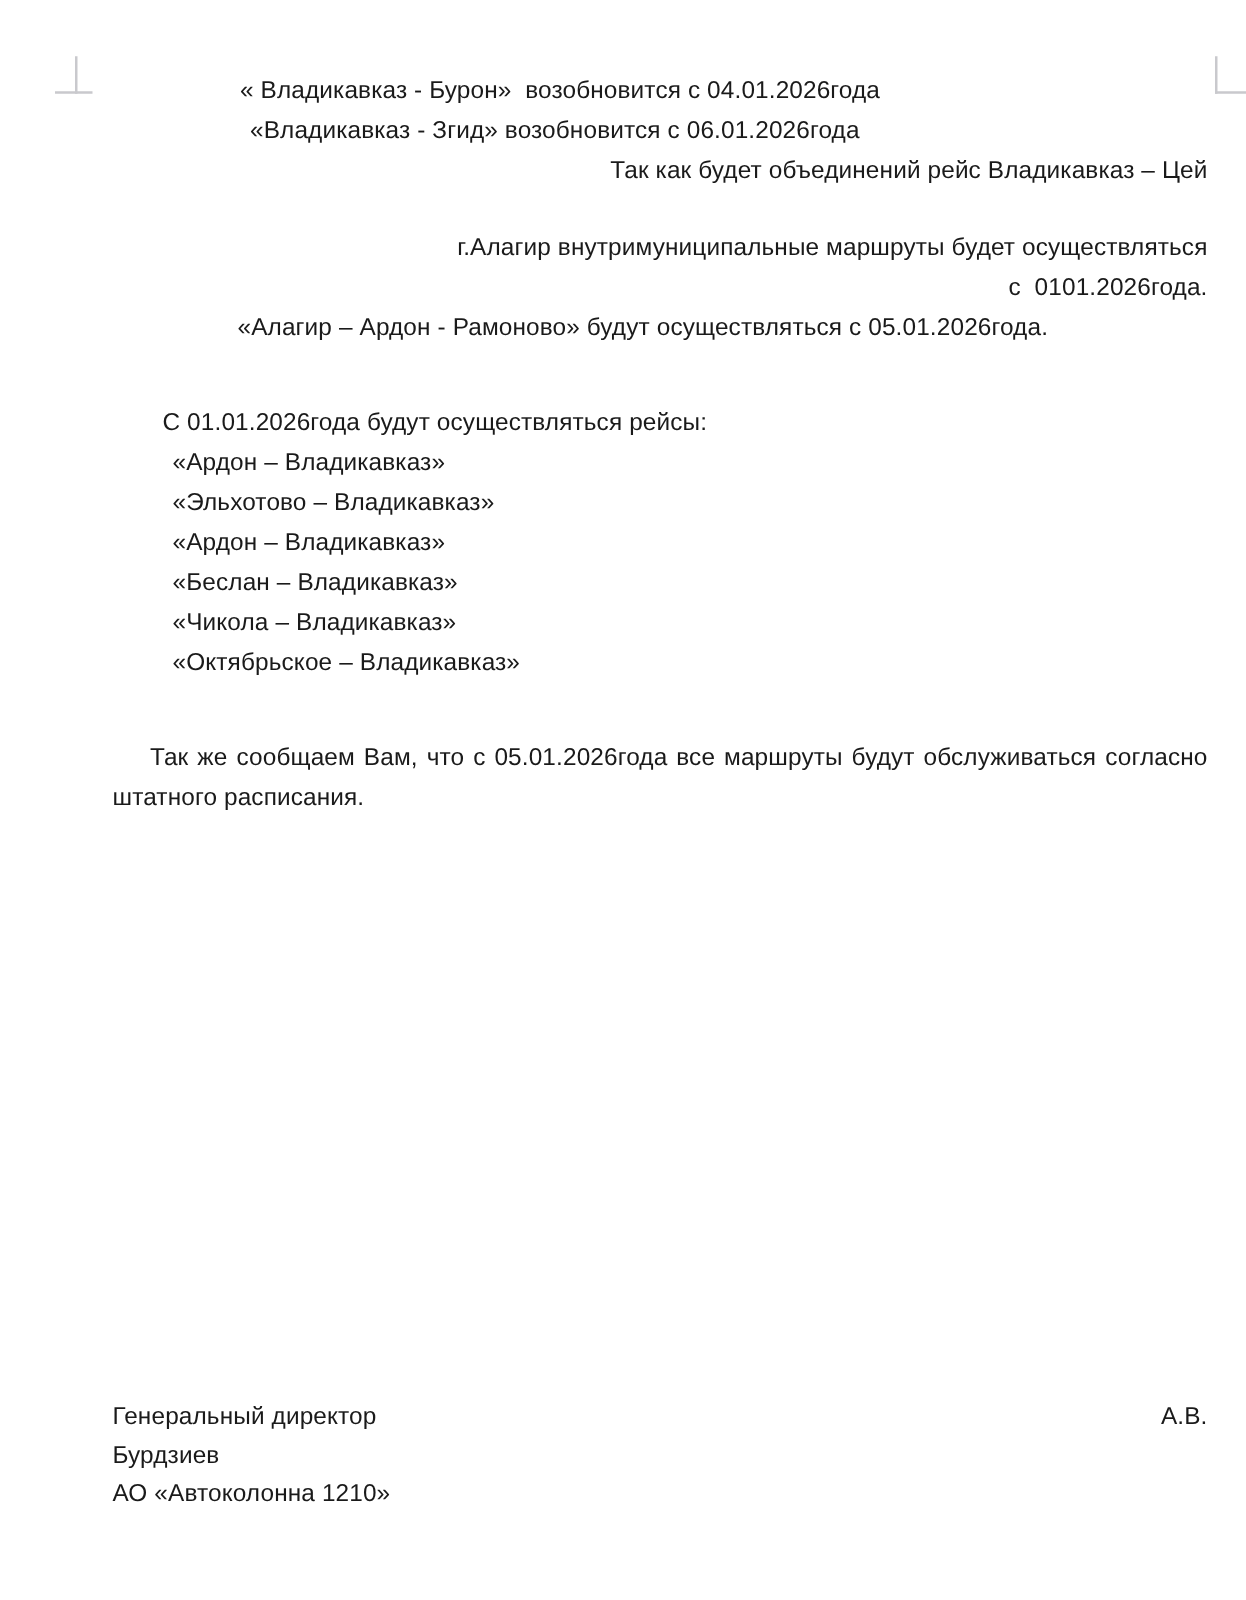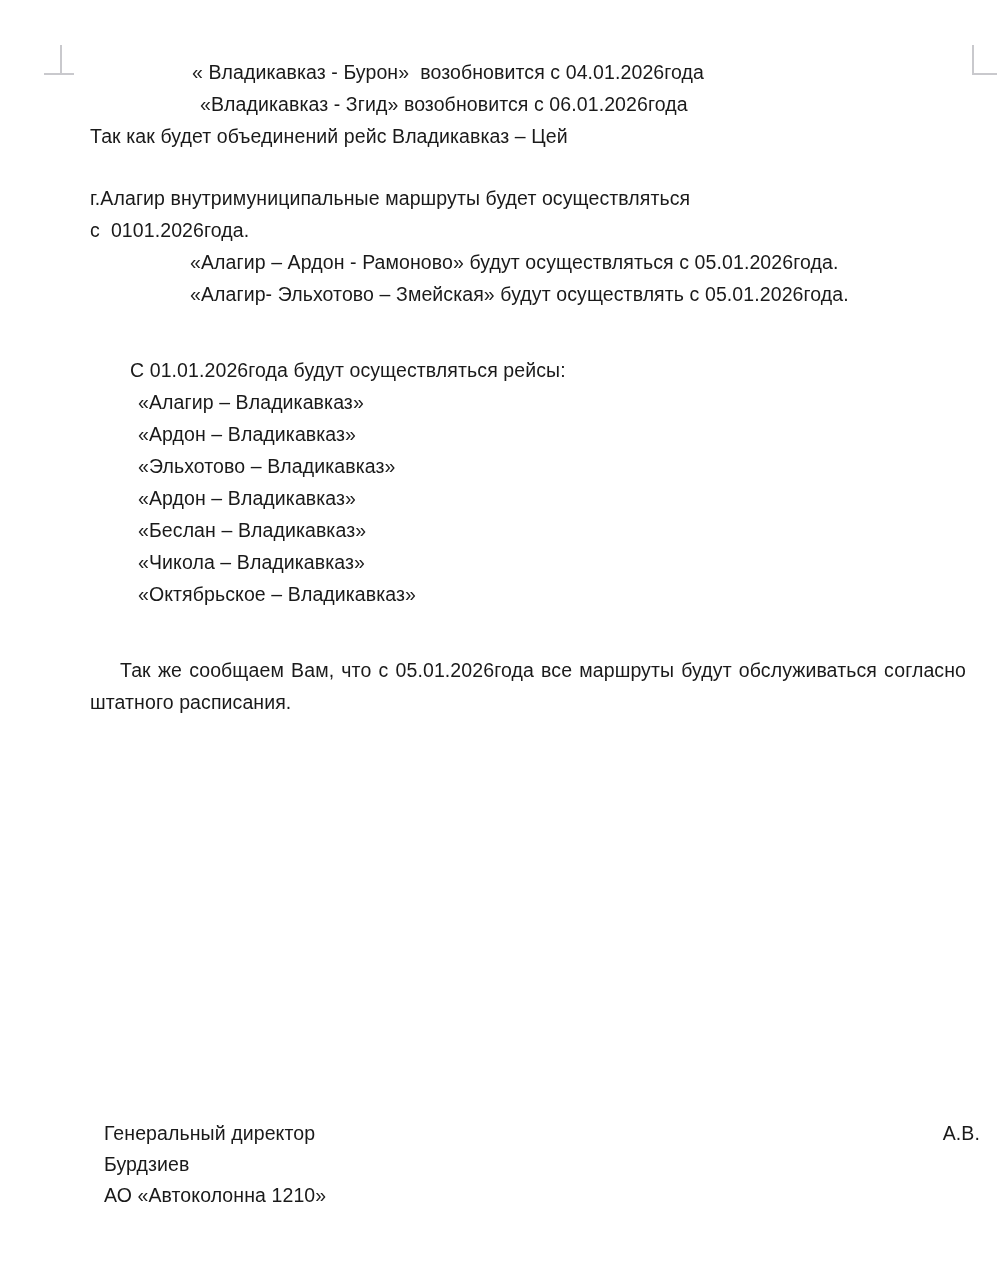--- a/index.html
+++ b/index.html
@@ -56,21 +56,21 @@
     letter-spacing: 0.1px;
     margin: 0;
     white-space: pre-wrap;
   }
 
   
   .line.opening-1 { padding-left: 102px; }
   .line.opening-2 { padding-left: 110px; }
 
   
-  .line.flush { padding-left: 0; }
+  .line.flush { padding-left: 0; text-align: right; }
   .spacer-md { height: 30px; }
   .spacer-lg { height: 44px; }
 
   
   .para.justified {
     text-align: justify;
     text-align-last: left;
     text-indent: 100px;
   }
 
@@ -84,21 +84,20 @@
     text-align-last: left;
     text-indent: 30px;
   }
 
   
   .signature {
     position: absolute;
     left: 90px;
     top: 1118px;
     width: 876px;
-    margin-left: 14px;
   }
   .sig-row {
     display: flex;
     justify-content: space-between;
     align-items: baseline;
   }
   .sig-line {
     font-size: 19.5px;
     line-height: 31px;
     letter-spacing: 0.1px;
@@ -117,26 +116,24 @@
     <p class="line opening-1">« Владикавказ - Бурон»  возобновится с 04.01.2026года</p>
     <p class="line opening-2">«Владикавказ - Згид» возобновится с 06.01.2026года</p>
     <p class="line flush">Так как будет объединений рейс Владикавказ – Цей</p>
 
     <div class="spacer-md"></div>
 
     <p class="line flush">г.Алагир внутримуниципальные маршруты будет осуществляться</p>
     <p class="line flush">с  0101.2026года.</p>
 
     <p class="para justified">«Алагир – Ардон - Рамоново» будут осуществляться с 05.01.2026года.</p>
-    <p class="para justified">«Алагир- Эльхотово – Змейская» будут осуществлять с 05.01.2026года.</p>
 
     <div class="spacer-lg"></div>
 
     <p class="line list-intro">С 01.01.2026года будут осуществляться рейсы:</p>
-    <p class="line route-item">«Алагир – Владикавказ»</p>
     <p class="line route-item">«Ардон – Владикавказ»</p>
     <p class="line route-item">«Эльхотово – Владикавказ»</p>
     <p class="line route-item">«Ардон – Владикавказ»</p>
     <p class="line route-item">«Беслан – Владикавказ»</p>
     <p class="line route-item">«Чикола – Владикавказ»</p>
     <p class="line route-item">«Октябрьское – Владикавказ»</p>
 
     <div class="spacer-lg"></div>
 
     <p class="para closing">Так же сообщаем Вам, что с 05.01.2026года все маршруты будут обслуживаться согласно штатного расписания.</p>

